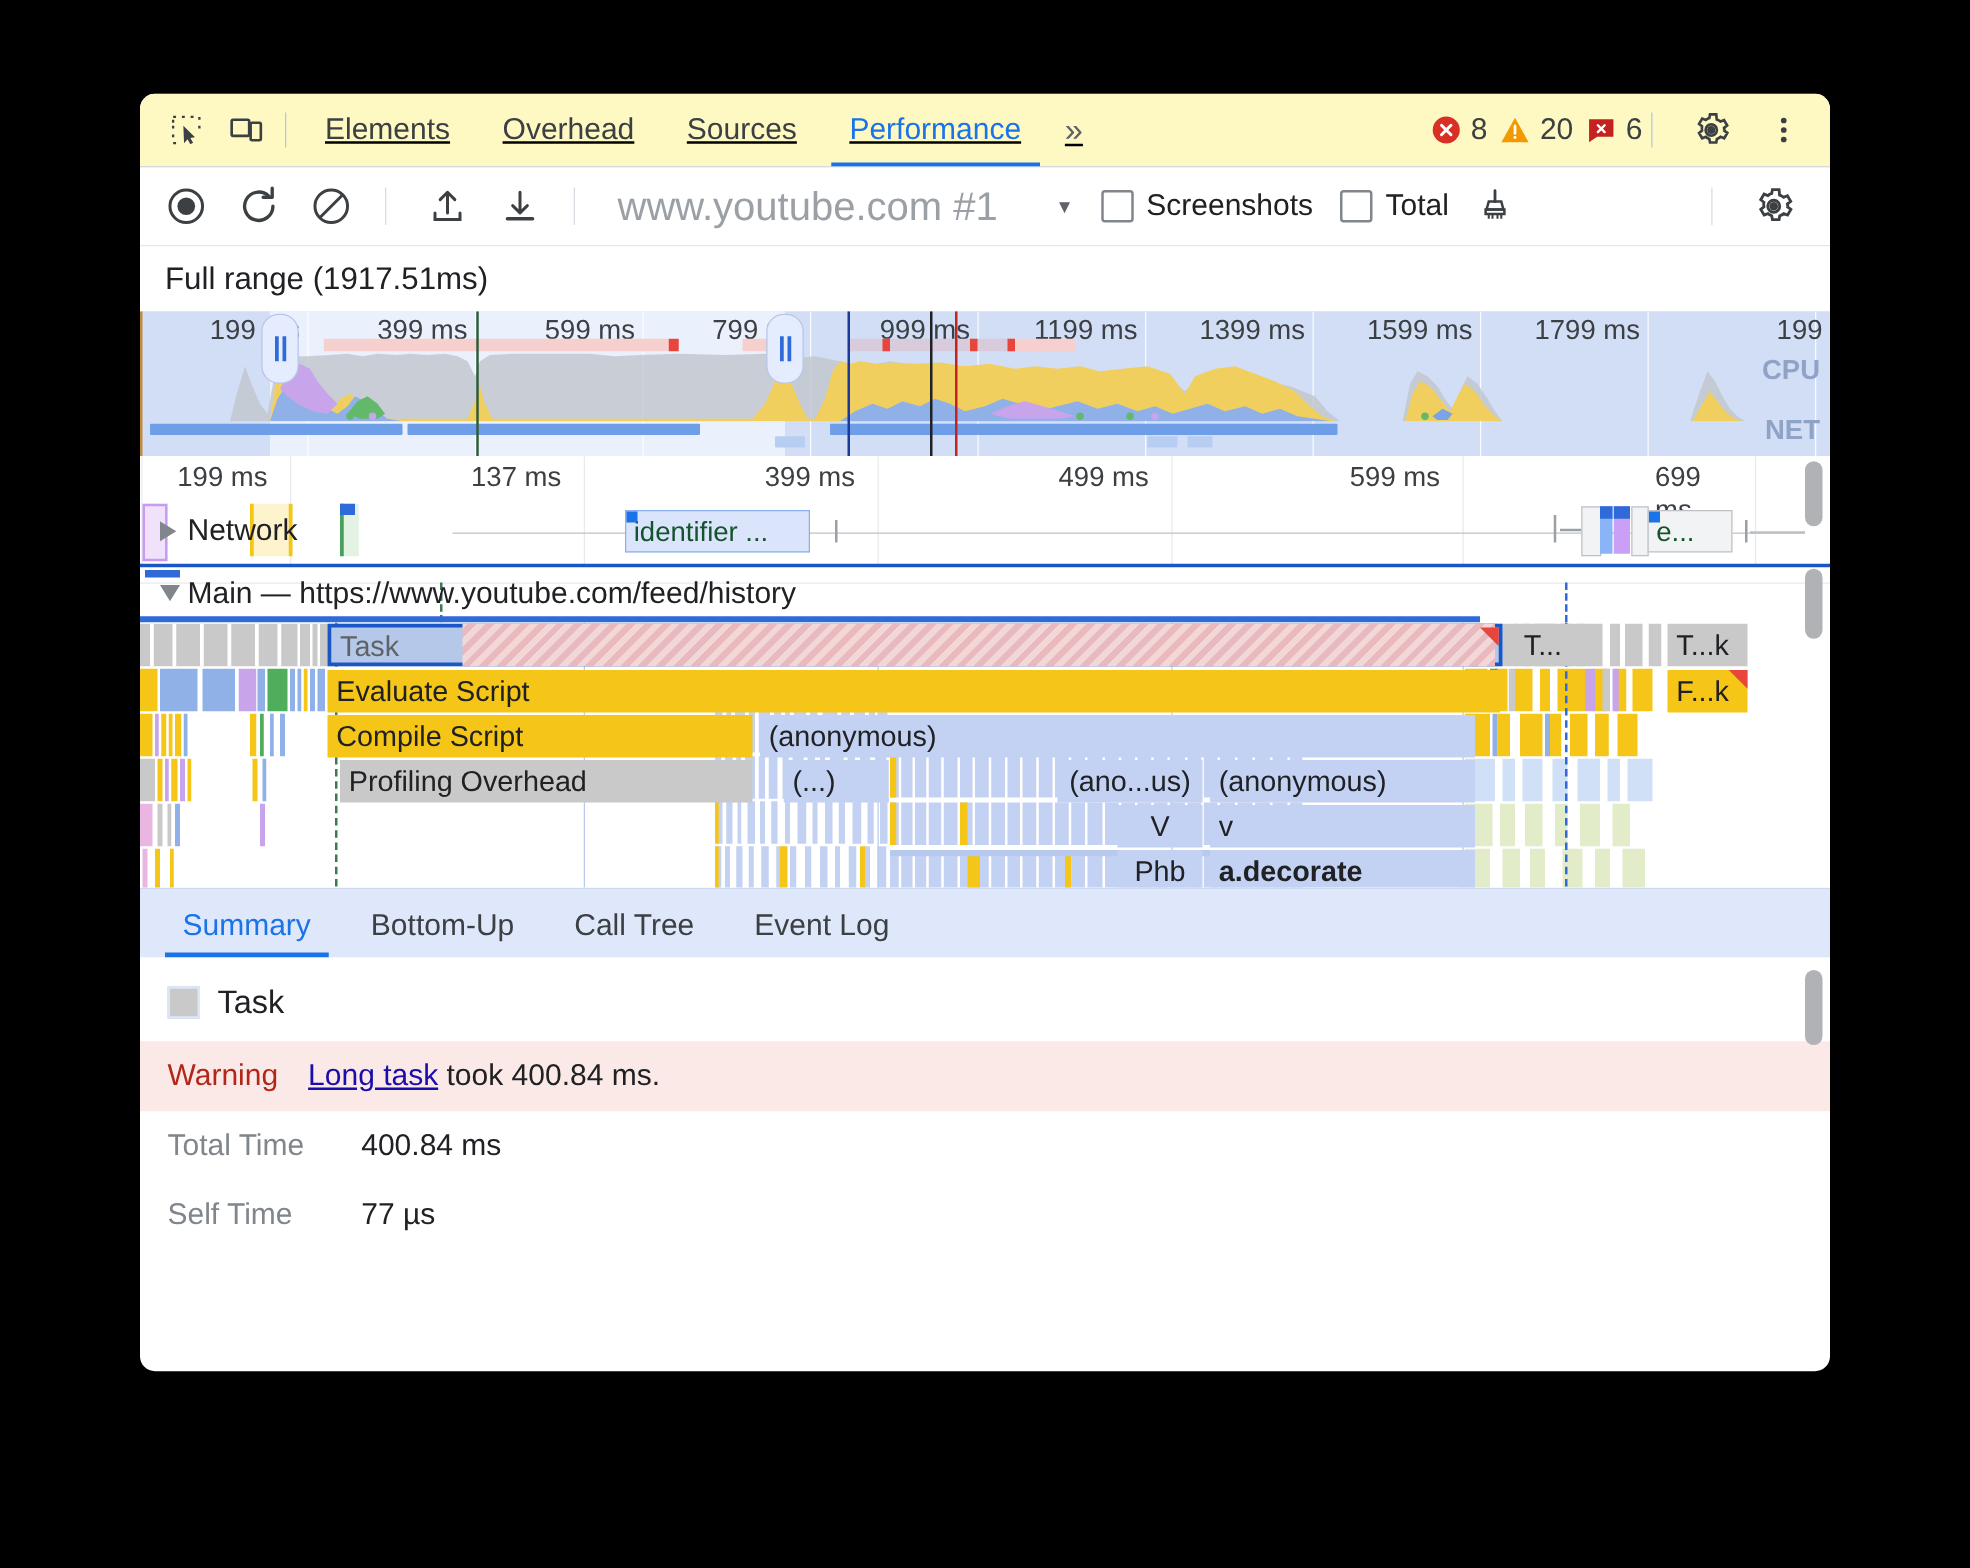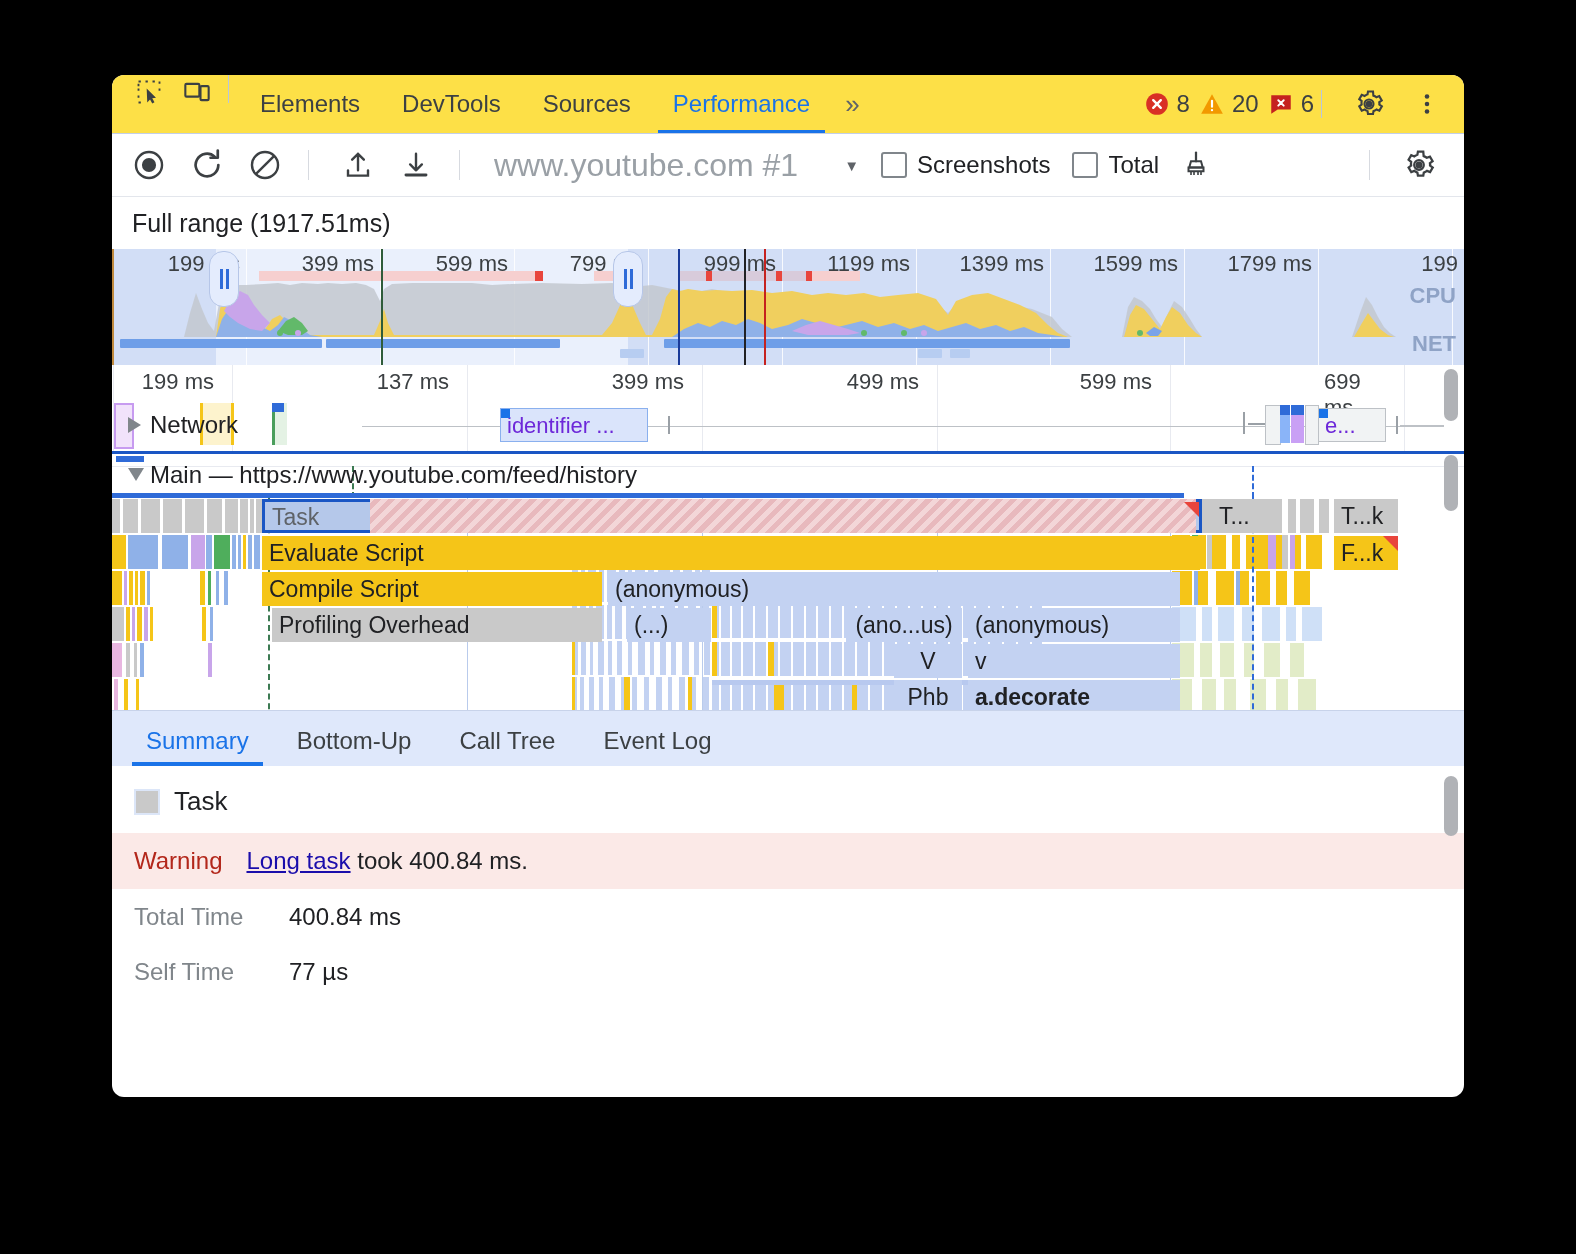--- a/index.html
+++ b/index.html
@@ -15,22 +15,22 @@
   .titlebar{height:57px;background:#ececec;border-bottom:1px solid #d6d6d6;position:relative;}
   .lights{position:absolute;left:17px;top:19px;display:flex;gap:19px;}
   .light{width:19px;height:19px;border-radius:50%;}
   .l-red{background:#ed6a5e;}
   .l-yellow{background:#f5c04d;}
   .l-green{background:#4cbf4c;}
   .wtitle{position:absolute;left:0;right:0;top:13px;text-align:center;
     font-size:25px;font-weight:bold;color:#2b2b2b;letter-spacing:.1px;}
 
   
-  .tabbar{height:58px;background:#fde047;display:flex;
-    position:relative;border-bottom:1px solid #c3cfe8;}
+  .tabbar{height:58px;background:#fef9c3;display:flex;align-items:center;
+    position:relative;border-bottom:1px solid #c3cfe8;text-decoration:underline;}
   .ticon{width:34px;height:34px;margin-left:14px;display:flex;align-items:center;
     justify-content:center;color:#3c4043;}
   .ticon.first{margin-left:20px;}
   .tabsep{width:1px;height:28px;background:#b9c5de;margin:0 10px 0 14px;}
   .tab{font-size:24px;color:#3c4043;padding:0 21px;height:58px;line-height:58px;
     position:relative;white-space:nowrap;}
   .tab.active{color:#1a73e8;}
   .tab.active:after{content:"";position:absolute;left:6px;right:6px;bottom:0;height:3px;background:#1a73e8;}
   .chev{font-size:26px;color:#5f6368;padding:0 14px;height:58px;line-height:58px;}
   .counters{position:absolute;right:150px;top:0;height:58px;display:flex;align-items:center;gap:9px;}
@@ -82,21 +82,21 @@
   .tl-tick{position:absolute;top:0;bottom:-300px;width:1px;background:#e8eaf0;}
   .tl-label{position:absolute;top:4px;font-size:22px;color:#3c4043;transform:translateX(-100%);padding-right:8px;}
 
   .netrow{position:relative;height:50px;}
   .rowtitle{position:absolute;left:38px;top:10px;font-size:24px;color:#202124;z-index:6;white-space:nowrap;}
   .tri{position:absolute;left:16px;top:16px;width:0;height:0;z-index:6;}
   .tri-right{border-left:13px solid #80868b;border-top:8px solid transparent;border-bottom:8px solid transparent;}
   .tri-down{border-top:13px solid #80868b;border-left:8px solid transparent;border-right:8px solid transparent;}
   .net-line{position:absolute;left:250px;right:20px;top:25px;height:1px;background:#bdc1c6;}
   .net-evt{position:absolute;border:1px solid #8ab0ee;background:#dae4fb;height:34px;top:7px;
-    font-size:22px;color:#6d28d9;padding-left:6px;line-height:34px;box-sizing:border-box;overflow:hidden;white-space:nowrap;}
+    font-size:22px;color:#14532d;padding-left:6px;line-height:34px;box-sizing:border-box;overflow:hidden;white-space:nowrap;}
   .net-evt:before{content:"";position:absolute;left:0;top:0;width:9px;height:9px;background:#1a73e8;}
   .net-cap{position:absolute;width:2px;height:18px;background:#9aa0a6;top:15px;}
 
   .mainrow{position:relative;border-top:3px solid #1a56c4;border-bottom:3px solid #1a56c4;}
   .mainhdr{height:44px;position:relative;background:#fff;}
   .flame{position:relative;height:221px;overflow:hidden;background:#fff;}
   .fr{position:absolute;left:0;right:0;height:36px;}
   .blk{position:absolute;height:34px;top:1px;box-sizing:border-box;font-size:23px;
     line-height:34px;color:#202124;padding-left:7px;overflow:hidden;white-space:nowrap;}
   .blk-yellow{background:#f5c518;}
@@ -146,21 +146,21 @@
       </svg>
     </div>
     <div class="ticon">
       <svg width="28" height="28" viewBox="0 0 24 24">
         <rect x="2" y="5" width="12" height="11" rx="1" stroke="#3c4043" stroke-width="1.8" fill="none"></rect>
         <rect x="15" y="7" width="7" height="12" rx="1" stroke="#3c4043" stroke-width="1.8" fill="none"></rect>
       </svg>
     </div>
     <div class="tabsep"></div>
     <div class="tab">Elements</div>
-    <div class="tab">DevTools</div>
+    <div class="tab">Overhead</div>
     <div class="tab">Sources</div>
     <div class="tab active">Performance</div>
     <div class="chev">»</div>
 
     <div class="counters">
       <div class="cgroup">
         <svg width="26" height="26" viewBox="0 0 24 24">
           <circle cx="12" cy="12" r="10" fill="#d93025"></circle>
           <path d="M8.5 8.5l7 7M15.5 8.5l-7 7" stroke="#fff" stroke-width="2.2" stroke-linecap="round"></path>
         </svg>

